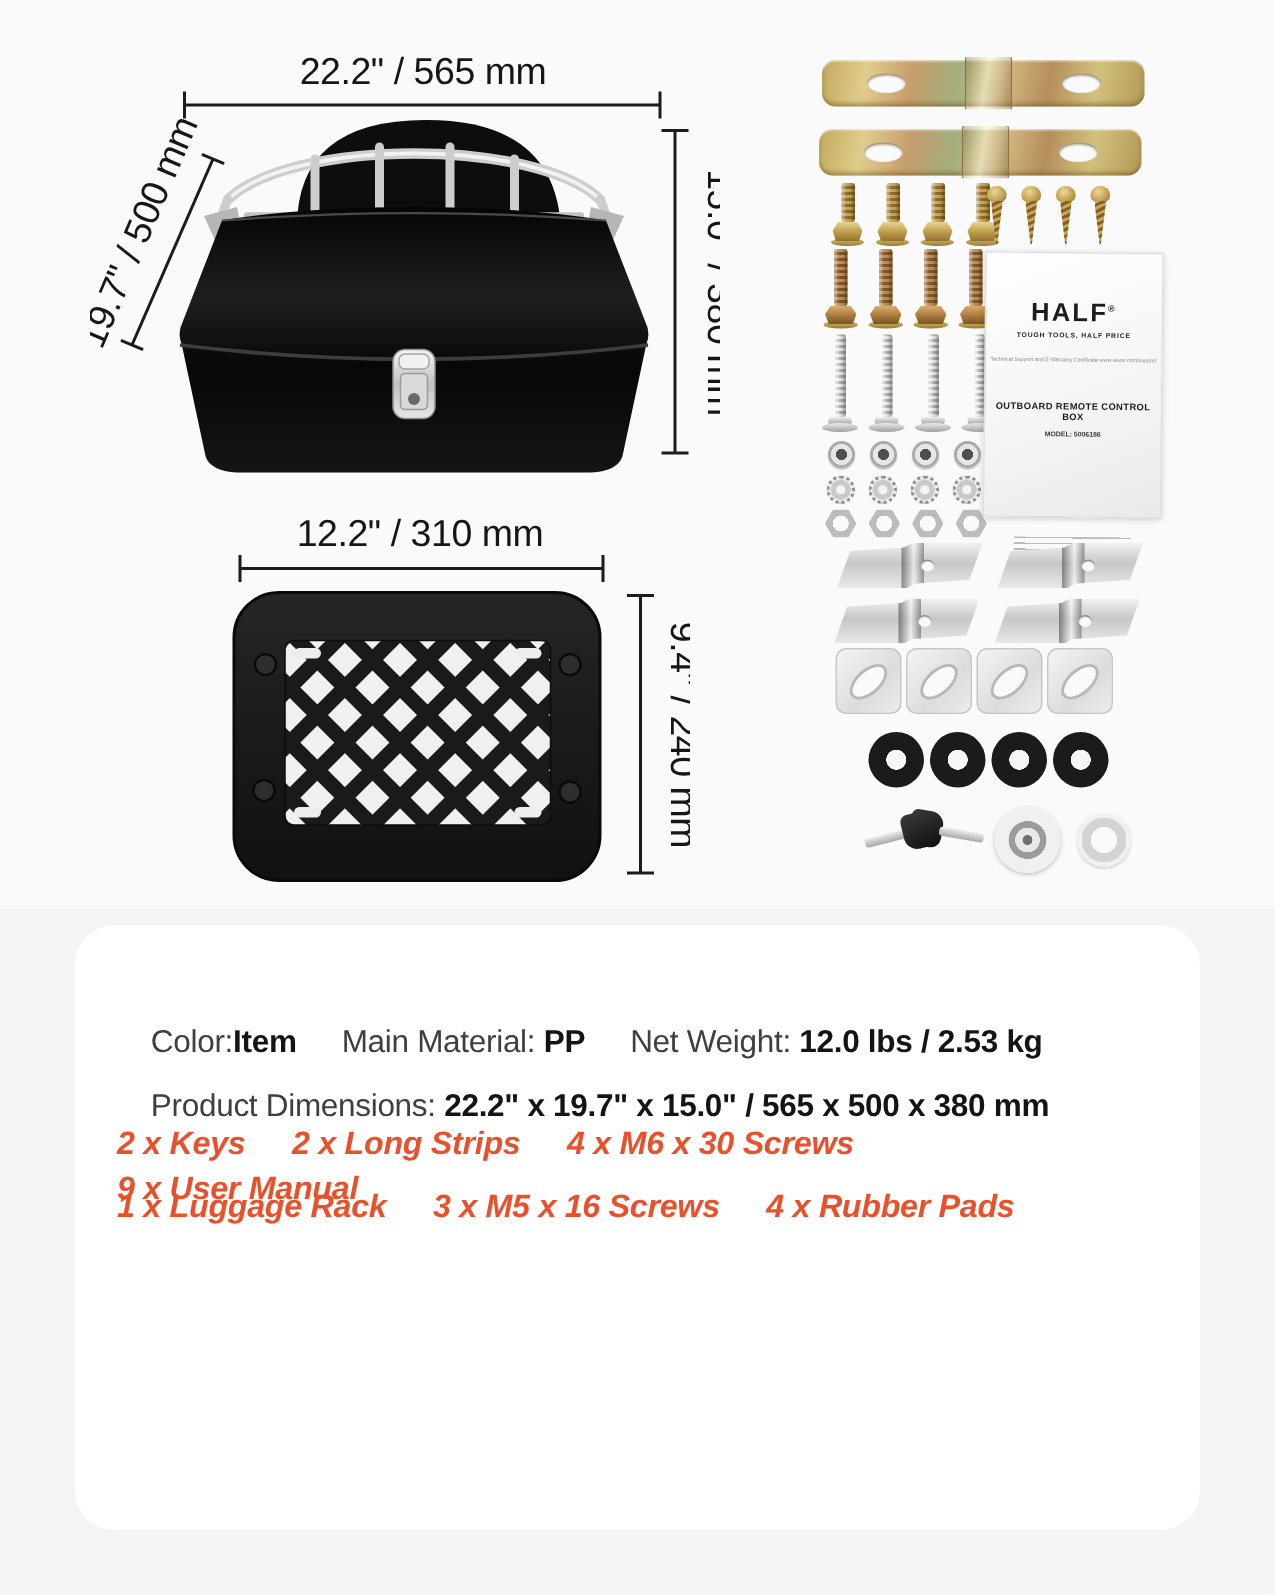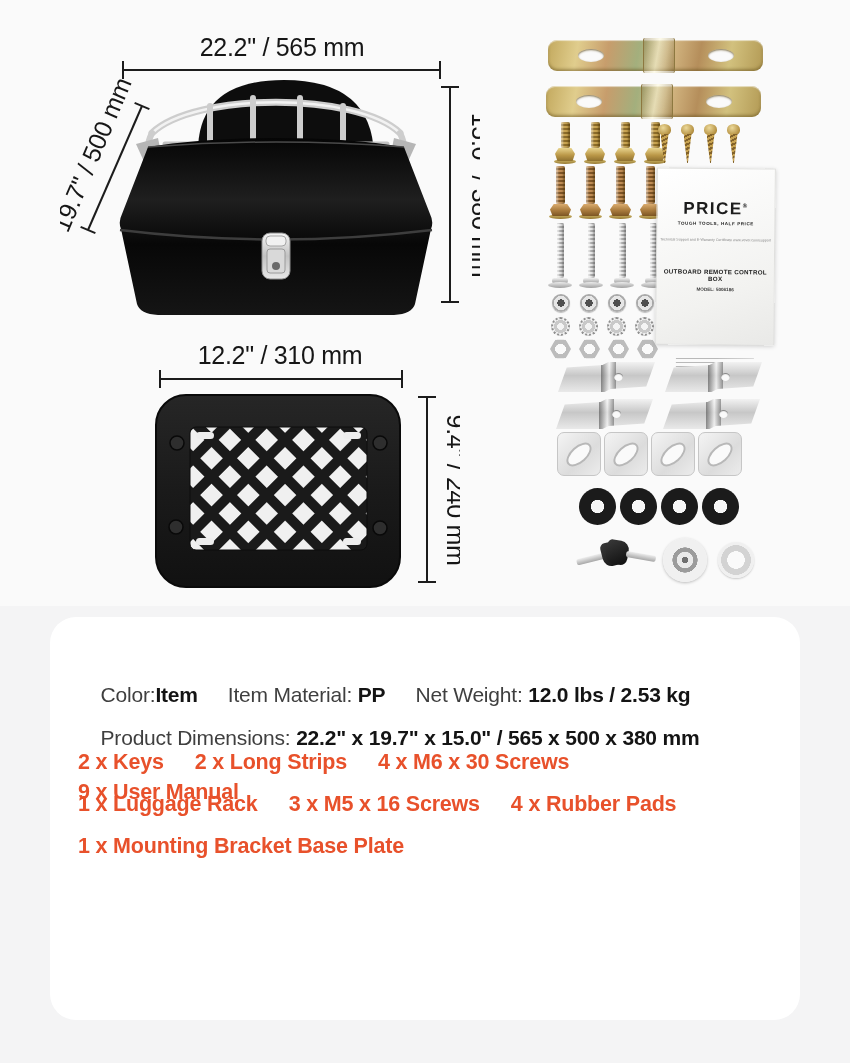--- a/index.html
+++ b/index.html
@@ -126,21 +126,21 @@
   .spec-card{
     left:50px;top:617px;width:750px;height:403px;
     background:#FFFFFF;border-radius:26px;box-sizing:border-box;
     padding:33px 28px 0 28px;
   }
   .spec-row{white-space:pre-wrap;font-size:21px;color:#3f3f3f;height:43px;line-height:30px;letter-spacing:-0.2px;}
   .spec-pair{display:inline-block;margin-right:30px;}
   .spec-pair .val{font-weight:bold;color:#141414;}
   .contents-block{margin-top:11px;}
   .contents-row{height:42px;line-height:30px;font-size:21.5px;font-weight:bold;color:#E8512B;letter-spacing:-0.2px;}
-  .contents-row span{display:inline-block;margin-right:31px;}
+  .contents-row span{display:inline-block;margin-right:31px;font-style:italic;}
 </style>
 </head>
 <body>
 
 <div class="abs photo-area">
 
   <svg class="abs" style="left:60px;top:30px;" width="420" height="310" viewBox="0 0 420 310">
     <defs>
       <linearGradient id="boxGrad" x1="0" y1="0" x2="0" y2="1">
         <stop offset="0" stop-color="#050505"></stop>
@@ -362,21 +362,21 @@
       <div class="nut serr" style="width:19px;height:19px;"></div>
     </div>
     <div class="flexrow" style="left:20px;top:309px;gap:8px;">
       <div class="nut hex" style="width:21px;height:20px;"></div>
       <div class="nut hex" style="width:21px;height:20px;"></div>
       <div class="nut hex" style="width:21px;height:20px;"></div>
       <div class="nut hex" style="width:21px;height:20px;"></div>
     </div>
 
     <div class="hw manual" style="left:126px;top:138px;">
-      <div class="brand"><span>PRICE</span><sup>®</sup></div>
+      <div class="brand"><span>HALF</span><sup>®</sup></div>
       <div class="tagline">TOUGH TOOLS, HALF PRICE</div>
       <div class="support">Technical Support and E-Warranty Certificate www.vevor.com/support</div>
       <div class="doc-title">OUTBOARD REMOTE CONTROL BOX</div>
       <div class="model">MODEL: 5006186</div>
       <div class="fineprint"></div>
     </div>
 
     <div class="flexrow" style="left:28px;top:332px;gap:10px;">
       <div class="clip">
           <div class="band"></div>
@@ -428,30 +428,27 @@
         <div class="head"></div>
         <div class="blade"></div>
       </div>
     <div class="hw lock-cyl" style="left:133px;top:508px;"></div>
     <div class="hw big-washer" style="left:188px;top:512px;"></div>
   </div>
 </div>
 
 <div class="abs spec-card">
   <div class="spec-row">
-    <span class="spec-pair"><span class="lbl">Color:</span><span class="val">Item</span></span><span class="spec-pair"><span class="lbl">Item Material: </span><span class="val">PP</span></span><span class="spec-pair"><span class="lbl">Net Weight: </span><span class="val">12.0 lbs / 2.53 kg</span></span>
+    <span class="spec-pair"><span class="lbl">Color:</span><span class="val">Item</span></span><span class="spec-pair"><span class="lbl">Main Material: </span><span class="val">PP</span></span><span class="spec-pair"><span class="lbl">Net Weight: </span><span class="val">12.0 lbs / 2.53 kg</span></span>
   </div>
   <div class="spec-row">
     <span class="spec-pair"><span class="lbl">Product Dimensions: </span><span class="val">22.2" x 19.7" x 15.0" / 565 x 500 x 380 mm</span></span>
   </div>
 
   <div class="contents-block">
     <div class="contents-row">
       <span>2 x Keys</span><span>2 x Long Strips</span><span>4 x M6 x 30 Screws</span><span>9 x User Manual</span>
     </div>
     <div class="contents-row">
       <span>1 x Luggage Rack</span><span>3 x M5 x 16 Screws</span><span>4 x Rubber Pads</span>
     </div>
-    <div class="contents-row">
-      <span>1 x Mounting Bracket Base Plate</span>
-    </div>
   </div>
 </div>
 
 </body></html>

